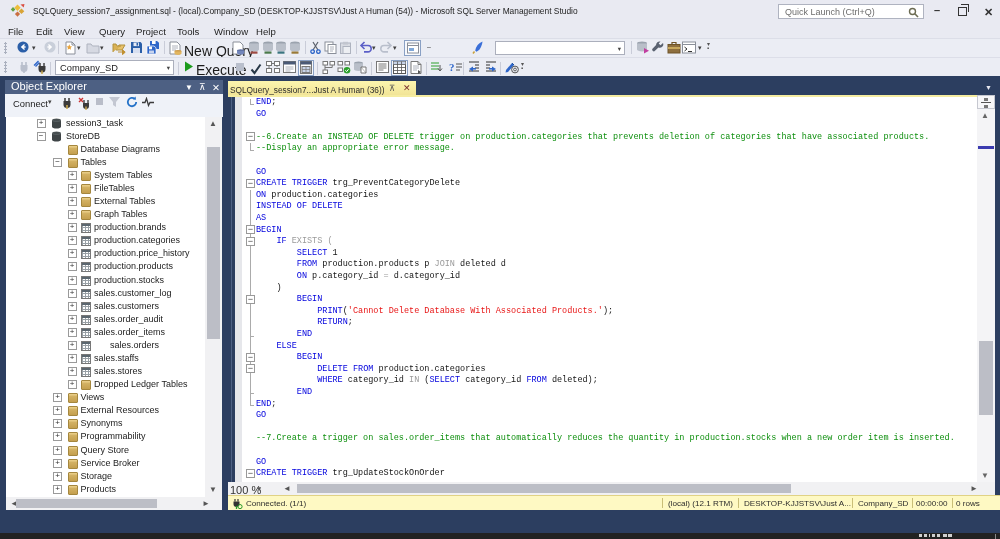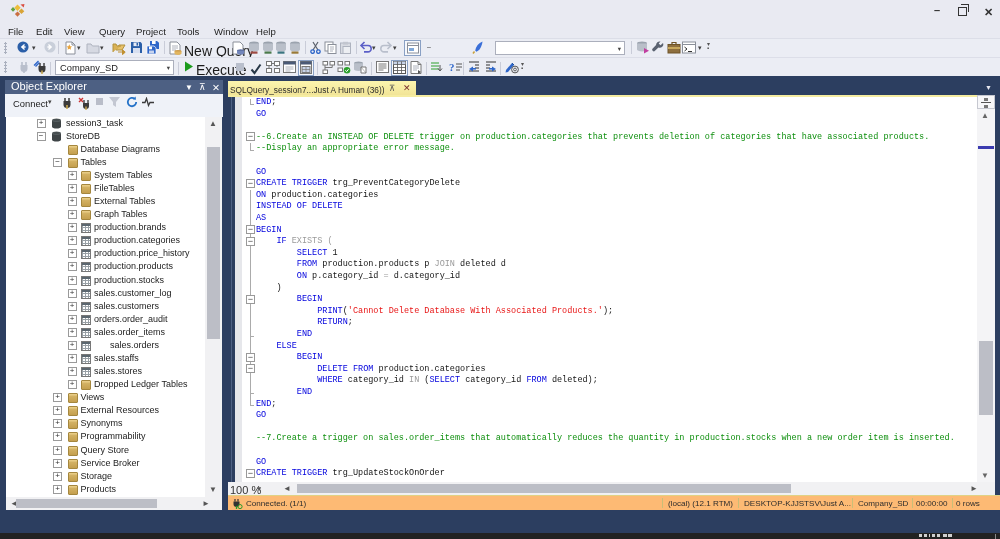--- a/index.html
+++ b/index.html
@@ -25,21 +25,21 @@
 .trow{position:absolute;height:13px;font-size:9px;color:#1b1b1b;white-space:nowrap}
 .exp{position:absolute;width:9px;height:9px;background:#fff;border:1px solid #9a9a9a;font-size:8px;line-height:6.5px;text-align:center;color:#333}
 
 #tabbar{left:228px;top:80px;width:772px;height:17px}
 #tab1{position:absolute;left:0;top:1px;width:188px;height:16px;background:linear-gradient(#FCF5AE,#F0E294);color:#2b2b2b;font-size:8.3px;white-space:nowrap}
 #tabline{left:228px;top:95px;width:767px;height:2px;background:#F5ECA1}
 #ed-white{left:235px;top:97px;width:742px;height:385px;background:#fff}
 #ed-gutter{left:235px;top:97px;width:7px;height:385px;background:#E6E7EB}
 #ed-hscroll{left:228px;top:482px;width:767px;height:13px;background:#F1F1F3}
 #ed-vscroll{left:977px;top:95px;width:18px;height:387px;background:#F4F4F6}
-#ed-status{left:228px;top:495px;width:772px;height:15px;background:#fdba74;border-top:1px solid #E0D285}
+#ed-status{left:228px;top:495px;width:772px;height:15px;background:#fef9c3;border-top:1px solid #E0D285}
 pre#code{position:absolute;left:256px;top:97.1px;font-family:"Liberation Mono",monospace;font-size:8.5px;line-height:11.6px;color:#141414}
 .k{color:#0202dd}.c{color:#0e8f0e}.s{color:#e81616}.g{color:#9b9b9b}
 .fold{position:absolute;width:9px;height:9px;background:#fff;border:1px solid #999;font-size:9px;line-height:7px;text-align:center;color:#444}
 
 .ticon{width:10px;height:10px}
 .ticon.folder{background:linear-gradient(#D9B96C,#C49F4E);border:1px solid #A5873E;border-radius:1px;box-shadow:inset 0 1.5px 0 #E8CC85}
 .ticon.table{background:#fff;border:1px solid #777;background-image:linear-gradient(#5b6770 2.5px,transparent 2.5px),linear-gradient(90deg,#98a0a6 1px,transparent 1px),linear-gradient(#98a0a6 1px,transparent 1px);background-size:100% 100%,3px 3px,3px 3px}
 
 .sb-thumb{background:#BCBEC6}
 .grip{width:3px;height:12px;background-image:radial-gradient(circle,#AAB0BE 1px,transparent 1.2px);background-size:3px 3px}
@@ -52,27 +52,32 @@
 .st{position:absolute;top:2.5px;font-size:8.1px;color:#2c2c2c;white-space:nowrap}
 .stsep{position:absolute;top:2px;width:1px;height:10px;background:#C9BE77}
 
 #statusbar{left:0;top:517px;width:1000px;height:16px;background:#0A79CE;color:#fff;font-size:9.4px}
 #taskbar{left:0;top:533px;width:1000px;height:6px;background:#222}
 </style></head>
 <body>
 <div id="app">
 
 <div class="abs" id="titlebar"></div>
+<div class="abs title-txt">SQLQuery_session7_assignment.sql - (local).Company_SD (DESKTOP-KJJSTSV\Just A Human (54)) - Microsoft SQL Server Management Studio</div>
 <svg class="abs" style="left:10px;top:3px" width="16" height="16" viewBox="0 0 16 16">
       <path d="M7.5 1.5l3.2 3.2-3.2 3.2-3.2-3.2z" fill="#EDBE3B"></path>
       <path d="M11.5 5.5l2.8 2.8-2.8 2.8-2.8-2.8z" fill="#D9A437"></path>
       <path d="M7.5 8.5l2.6 2.6-2.6 2.6-2.6-2.6z" fill="#C5622E" opacity="0.9"></path>
       <path d="M3 4l2.4 2.4L3 8.8.8 6.4z" fill="#62A244"></path>
       <path d="M10.5 1.5L14.5 1l-.8 3.6z" fill="#D94F42"></path>
     </svg>
+<div class="abs" id="ql">Quick Launch (Ctrl+Q)<svg style="position:absolute;right:4px;top:2px" width="11" height="11" viewBox="0 0 11 11">
+        <circle cx="4.5" cy="4.5" r="3" fill="none" stroke="#6b6b52" stroke-width="1.4"></circle>
+        <path d="M6.8 6.8L10 10" stroke="#6b6b52" stroke-width="1.6"></path>
+      </svg></div>
 <div class="abs winbtn" style="left:934px;top:4px">–</div>
 <div class="abs" style="left:958px;top:7px;width:9px;height:9px;border:1.5px solid #333;background:transparent"></div>
 <div class="abs" style="left:961px;top:4px;width:8px;height:8px;border-top:1.5px solid #333;border-right:1.5px solid #333"></div>
 <div class="abs winbtn" style="left:984px">✕</div>
 
 <div class="abs" id="menubar"></div>
 <div class="abs menu-item" style="left:8px">File</div>
 <div class="abs menu-item" style="left:36px">Edit</div>
 <div class="abs menu-item" style="left:64px">View</div>
 <div class="abs menu-item" style="left:99px">Query</div>
@@ -410,21 +415,21 @@
 <div class="abs ticon table" style="left:81.0px;top:275.5px"></div>
 <div class="trow" style="left:94.0px;top:274.5px">production.stocks</div>
 <div class="exp" style="left:67.5px;top:288.5px">+</div>
 <div class="abs ticon table" style="left:81.0px;top:288.5px"></div>
 <div class="trow" style="left:94.0px;top:287.5px">sales.customer_log</div>
 <div class="exp" style="left:67.5px;top:301.6px">+</div>
 <div class="abs ticon table" style="left:81.0px;top:301.6px"></div>
 <div class="trow" style="left:94.0px;top:300.6px">sales.customers</div>
 <div class="exp" style="left:67.5px;top:314.7px">+</div>
 <div class="abs ticon table" style="left:81.0px;top:314.7px"></div>
-<div class="trow" style="left:94.0px;top:313.7px">orders.order_audit</div>
+<div class="trow" style="left:94.0px;top:313.7px">sales.order_audit</div>
 <div class="exp" style="left:67.5px;top:327.8px">+</div>
 <div class="abs ticon table" style="left:81.0px;top:327.8px"></div>
 <div class="trow" style="left:94.0px;top:326.8px">sales.order_items</div>
 <div class="exp" style="left:67.5px;top:340.9px">+</div>
 <div class="abs ticon table" style="left:81.0px;top:340.9px"></div>
 <div class="trow" style="left:110px;top:339.9px">sales.orders</div>
 <div class="exp" style="left:67.5px;top:353.9px">+</div>
 <div class="abs ticon table" style="left:81.0px;top:353.9px"></div>
 <div class="trow" style="left:94.0px;top:352.9px">sales.staffs</div>
 <div class="exp" style="left:67.5px;top:367.0px">+</div>

